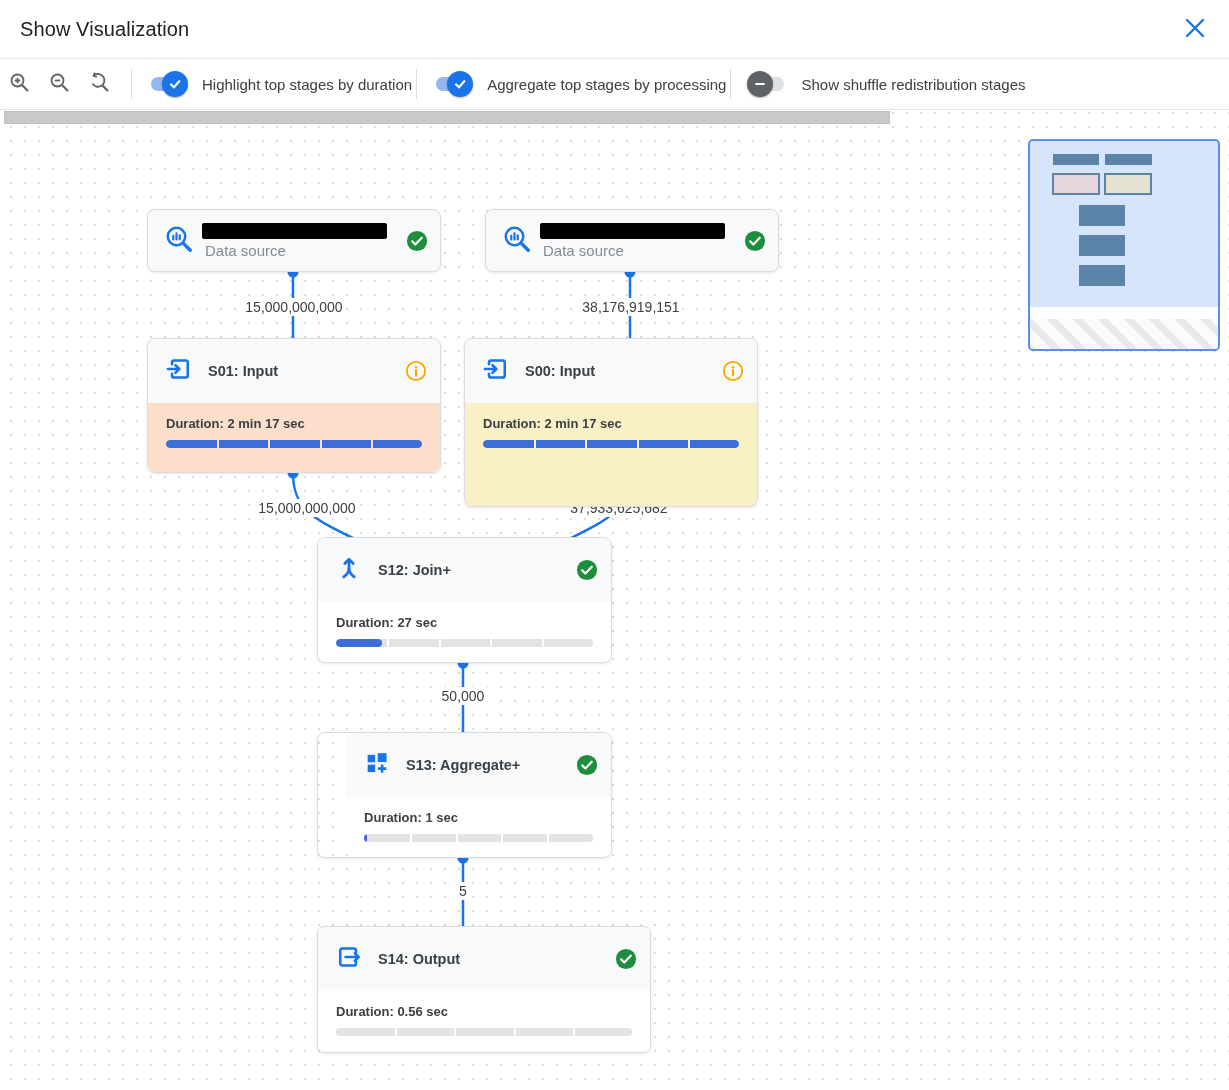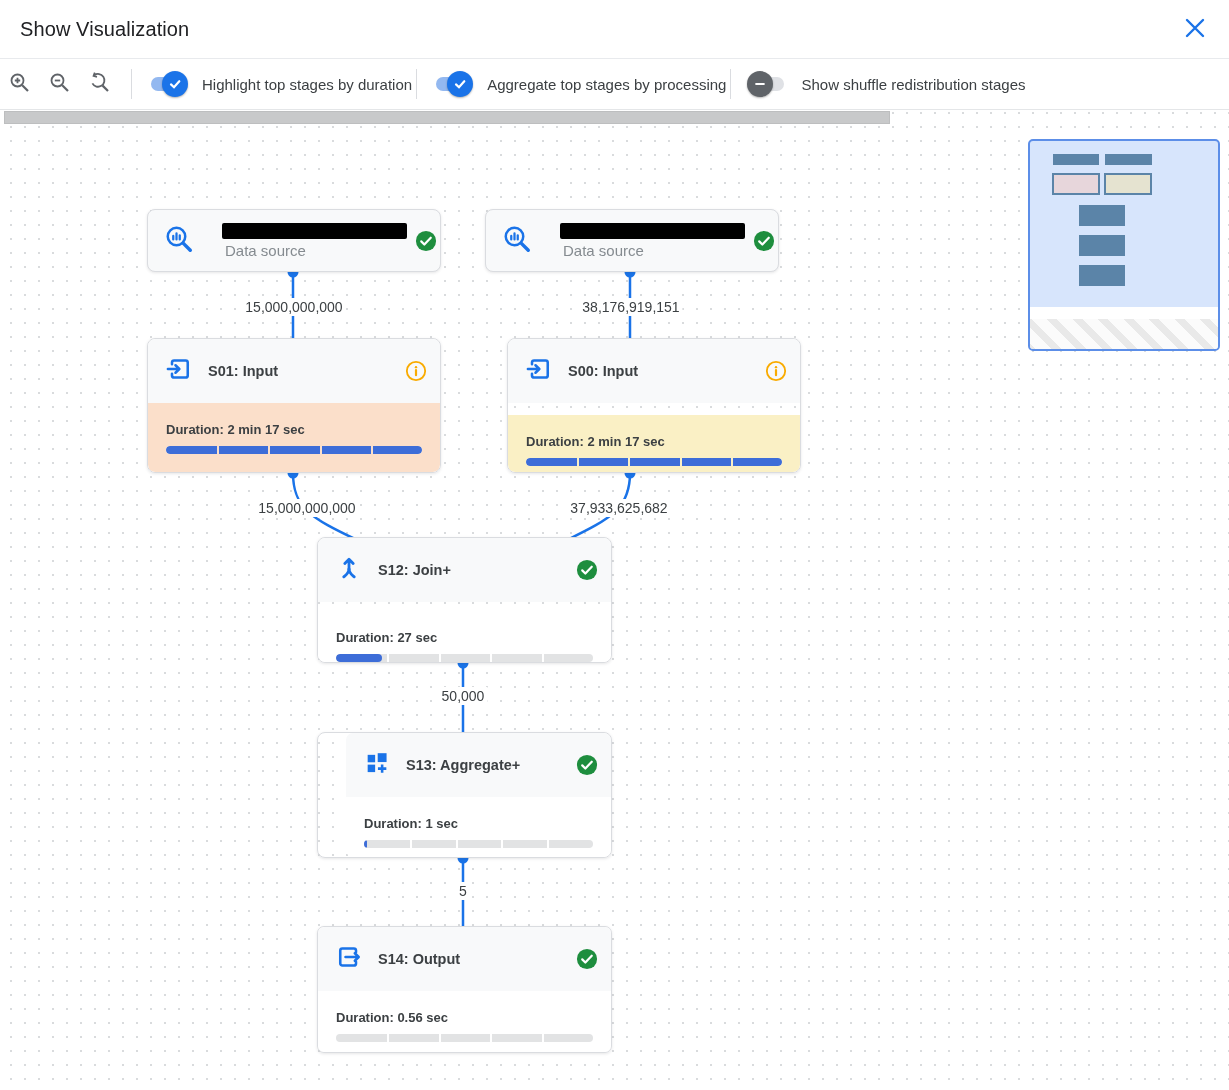--- a/index.html
+++ b/index.html
@@ -45,38 +45,38 @@
 
   .edge-label { position:absolute; transform:translateX(-50%); font-size:14px; color:#3c4043;
                 background:#fff; padding:0 3px; line-height:18px; white-space:nowrap; }
 
   
   .node { position:absolute; border:1px solid #dadce0; border-radius:8px;
           box-shadow:0 1px 3px rgba(60,64,67,.13); background:#f8f9fa; cursor:pointer; }
   .n-ds1 { left:147px; top:99px;  width:294px; height:63px; }
   .n-ds2 { left:485px; top:99px;  width:294px; height:63px; }
   .n-s01 { left:147px; top:228px; width:294px; height:135px; }
-  .n-s00 { left:507px; top:228px; width:294px; height:135px;gap:12px; }
-  .n-s12 { left:317px; top:427px; width:295px; height:126px;gap:9px; }
+  .n-s00 { left:464px; top:228px; width:294px; height:169px; }
+  .n-s12 { left:317px; top:427px; width:295px; height:126px; }
   .n-s13 { left:317px; top:622px; width:295px; height:126px;padding-left:28px; }
-  .n-s14 { left:317px; top:816px; width:295px; height:127px;border-radius:7px; }
+  .n-s14 { left:317px; top:816px; width:334px; height:127px;border-radius:7px; }
 
   .ds-node { display:flex; align-items:center; padding:0 12px 0 16px; }
-  .ds-mid { flex:1; margin-left:28px; margin-right:8px; }
+  .ds-mid { flex:1; margin-left:8px; margin-right:8px; }
   .redacted { width:185px; height:16px; background:#000; border-radius:2px; }
   .ds-label { font-size:15px; color:#858b90; margin-top:3px; padding-left:3px; }
 
   .stage-node { background:transparent; display:flex; flex-direction:column; overflow:hidden; }
   .sn-header { flex:0 0 64px; display:flex; align-items:center; background:#f8f9fa;
                padding:0 13px 0 17px; border-radius:7px 7px 0 0; }
   .sn-title { flex:1; margin-left:15px; font-size:14.5px; font-weight:700; color:#3c4043; }
   .sn-body { flex:1; background:var(--sec,#fff); padding:13px 18px 0; border-radius:0 0 7px 7px; }
   .n-s01 { --sec:#fbdfca; }
   .n-s00 { --sec:#faf0c5; }
-  .dur-label { font-size:13px; font-weight:700; color:#3c4043;margin-top:6px; }
+  .dur-label { font-size:13px; font-weight:700; color:#3c4043; }
   .bar { position:relative; height:8px; margin-top:9px; background:#e2e3e4; border-radius:4px; overflow:hidden; }
   .bar-fill { position:absolute; left:0; top:0; height:100%; background:#3d6dd8; border-radius:4px; }
   .bar-gap { position:absolute; top:0; width:2px; height:100%; background:var(--sec,#fff); }
   .g1{left:20%;} .g2{left:40%;} .g3{left:60%;} .g4{left:80%;}
 
   .status { flex:0 0 auto; display:flex; align-items:center; }
 
   
   .minimap { position:absolute; left:1028px; top:29px; width:192px; height:212px;
              background:#d7e5fc; border:2px solid #5c8ee8; border-radius:5px; overflow:hidden; cursor:pointer; }

